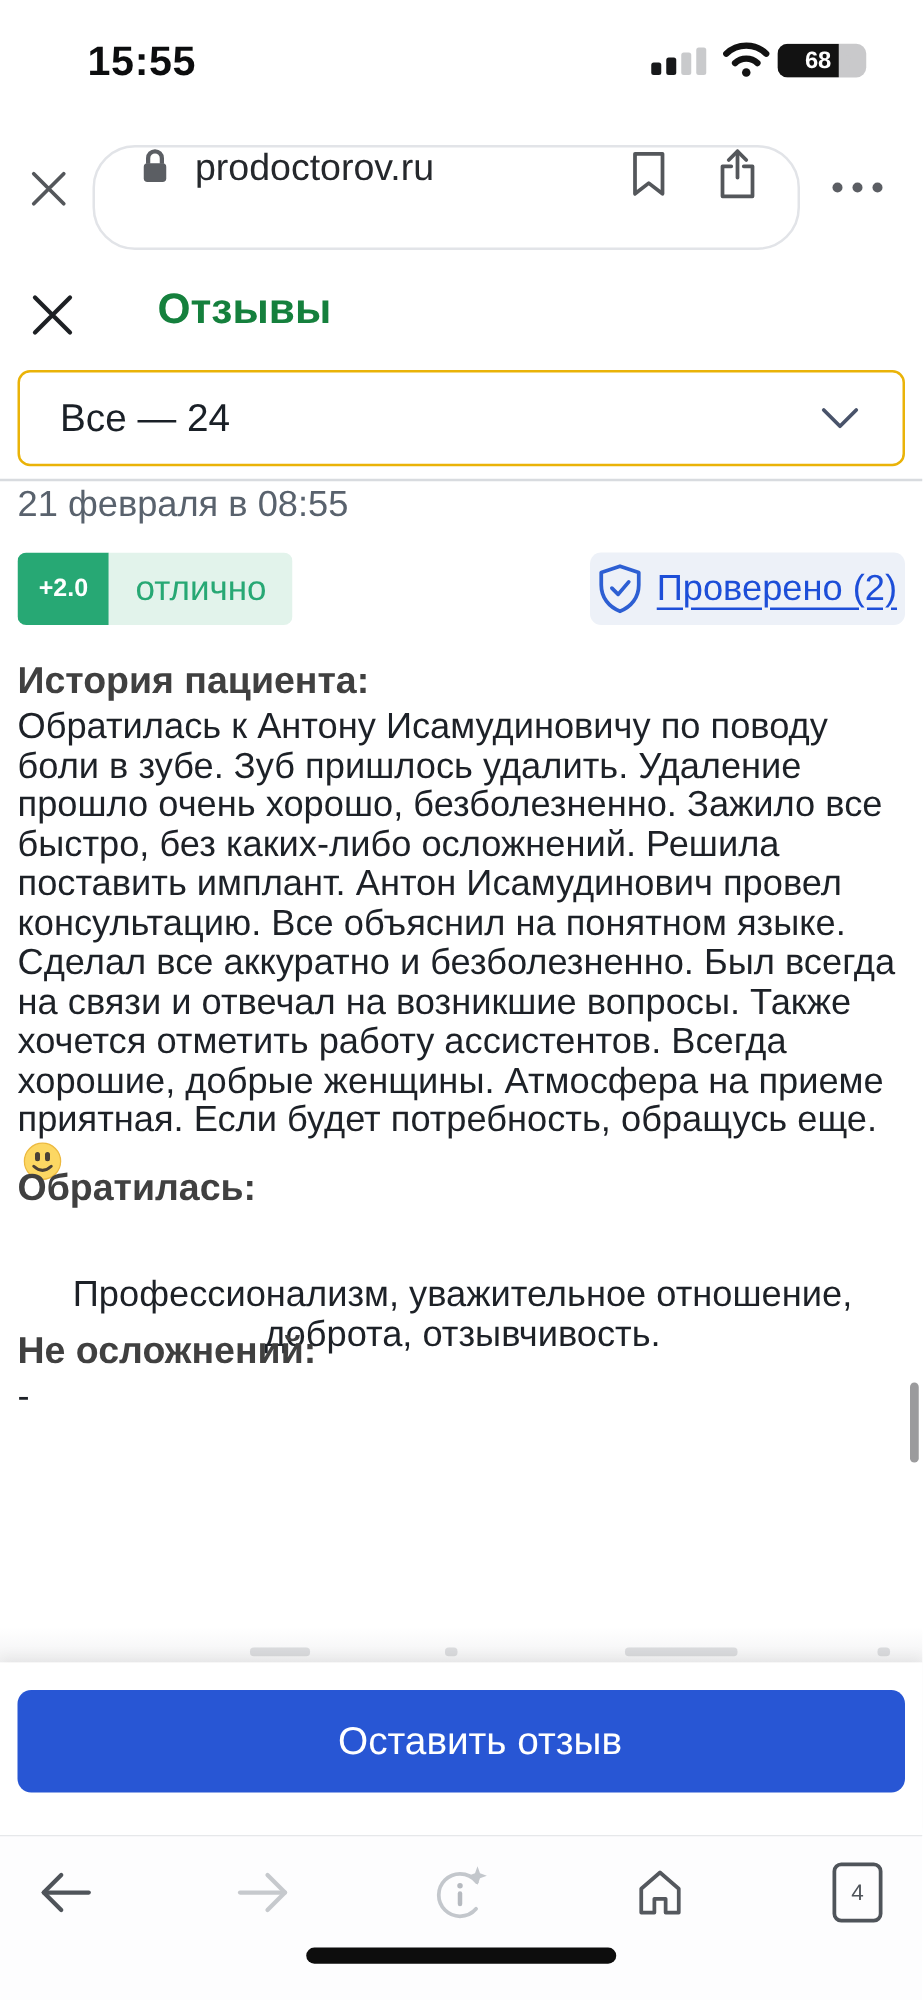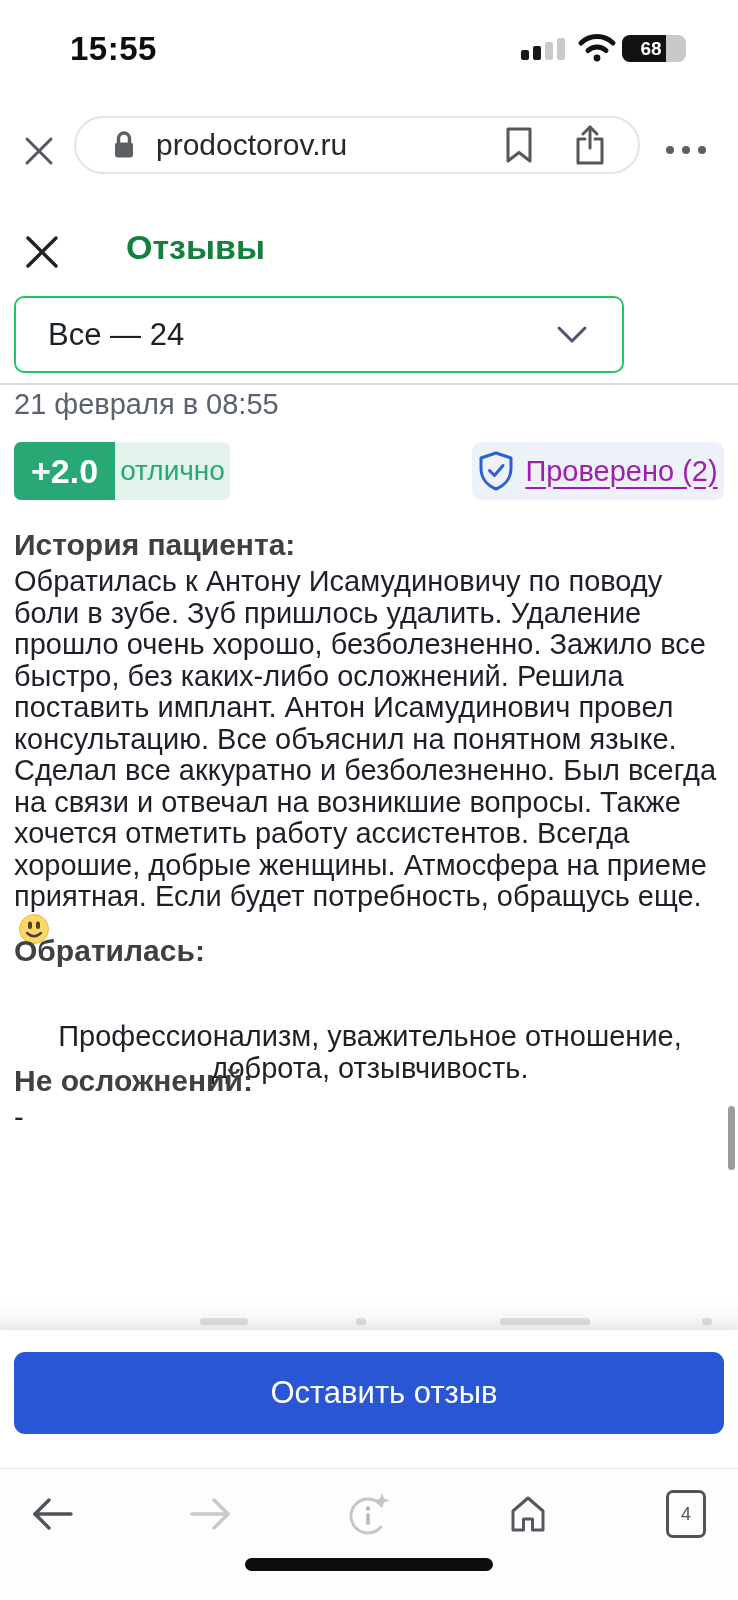--- a/index.html
+++ b/index.html
@@ -14,56 +14,56 @@
 
   
   .status-time{left:70px;top:30px;font-size:33px;font-weight:700;letter-spacing:.5px;color:#0c0d0e;}
   .sig-bars{left:521px;top:36px;width:48px;height:24px;display:flex;align-items:flex-end;gap:4px;}
   .sig-bars i{display:block;width:8px;border-radius:2px;}
   .sig-b1{height:10px;background:#17181a;}
   .sig-b2{height:14px;background:#17181a;}
   .sig-b3{height:18px;background:#c9cacc;}
   .sig-b4{height:22px;background:#c9cacc;}
   .wifi-icon{left:577px;top:33px;}
-  .battery{left:622px;top:35px;width:52px;height:27px;border-radius:8px;background:#c9c9cb;overflow:hidden;padding-left:12px;}
+  .battery{left:622px;top:35px;width:71px;height:27px;border-radius:8px;background:#c9c9cb;overflow:hidden;}
   .battery .fill{position:absolute;left:0;top:0;bottom:0;width:69%;background:#121212;}
   .battery .pct{position:absolute;left:0;right:6px;top:0;bottom:0;display:flex;align-items:center;justify-content:center;
     color:#fff;font-size:19px;font-weight:700;}
   .battery-nub{left:676px;top:44px;width:4px;height:10px;border-radius:0 3px 3px 0;background:#c9c9cb;}
 
   
   .tb-close{left:18px;top:130px;width:42px;height:42px;display:flex;align-items:center;justify-content:center;}
-  .url-pill{left:74px;top:116px;width:566px;height:58px;border:2px solid #e2e4e8;border-radius:34px;
-    box-sizing:border-box;display:flex;align-items:center;background:#fff;}
+  .url-pill{left:74px;top:116px;width:566px;height:84px;border:2px solid #e2e4e8;border-radius:34px;
+    box-sizing:border-box;display:flex;align-items:flex-start;background:#fff;}
   .lock-icon{margin-left:36px;}
   .url-text{margin-left:20px;font-size:30px;color:#25282c;}
   .pill-icons{margin-left:auto;display:flex;align-items:center;gap:40px;margin-right:32px;}
   .menu-dots{left:656px;top:134px;width:60px;height:32px;display:flex;align-items:center;justify-content:center;gap:8px;}
   .menu-dots i{width:8px;height:8px;border-radius:50%;background:#5b5e63;display:block;}
 
   
   .page-close{left:20px;top:230px;width:44px;height:44px;display:flex;align-items:center;justify-content:center;}
   .page-title{left:126px;top:228px;font-size:34px;font-weight:700;color:#15803d;}
 
   
-  .filter{left:14px;top:296px;width:610px;height:77px;border:2px solid #22c55e;border-radius:10px;
+  .filter{left:14px;top:296px;width:710px;height:77px;border:2px solid #eab308;border-radius:10px;
     box-sizing:border-box;display:flex;align-items:center;background:#fff;}
   .filter-label{margin-left:32px;font-size:31px;color:#1a2027;}
   .filter-chevron{margin-left:auto;margin-right:34px;}
 
   .divider{left:0;top:383px;width:738px;height:2px;background:#d8dbdf;}
   .review-date{left:14px;top:388px;font-size:29px;color:#59626d;}
 
   
   .rating-badge{left:14px;top:442px;height:58px;display:flex;border-radius:7px;overflow:hidden;}
-  .rating-val{background:#27a874;color:#ffffff;font-size:34px;font-weight:700;display:flex;align-items:center;padding:0 17px;}
-  .rating-label{background:#e2f3eb;color:#27a874;font-size:28px;display:flex;align-items:center;padding:0 5px;}
+  .rating-val{background:#27a874;color:#ffffff;font-size:20px;font-weight:700;display:flex;align-items:center;padding:0 17px;}
+  .rating-label{background:#e2f3eb;color:#27a874;font-size:28px;display:flex;align-items:center;padding:0 21px;}
   .verified-chip{left:472px;top:442px;width:252px;height:58px;background:#edf1f8;border-radius:9px;
     display:flex;align-items:center;justify-content:center;gap:11px;}
-  .verified-link{color:#a21caf;font-size:29px;text-decoration:underline;text-underline-offset:6px;text-decoration-thickness:1.5px;}
+  .verified-link{color:#1d4ed8;font-size:29px;text-decoration:underline;text-underline-offset:6px;text-decoration-thickness:1.5px;}
 
   
   .sec-heading{left:14px;font-size:30px;font-weight:700;color:#404040;}
   .sec-text{left:14px;width:712px;font-size:29px;line-height:31.5px;color:#1d2127;}
   .heading-history{top:528px;}
   .text-history{top:566px;}
   .heading-liked{top:934px;}
   .text-liked{top:1021px;text-align:center;}
   .heading-disliked{top:1064px;}
   .text-disliked{top:1102px;}

